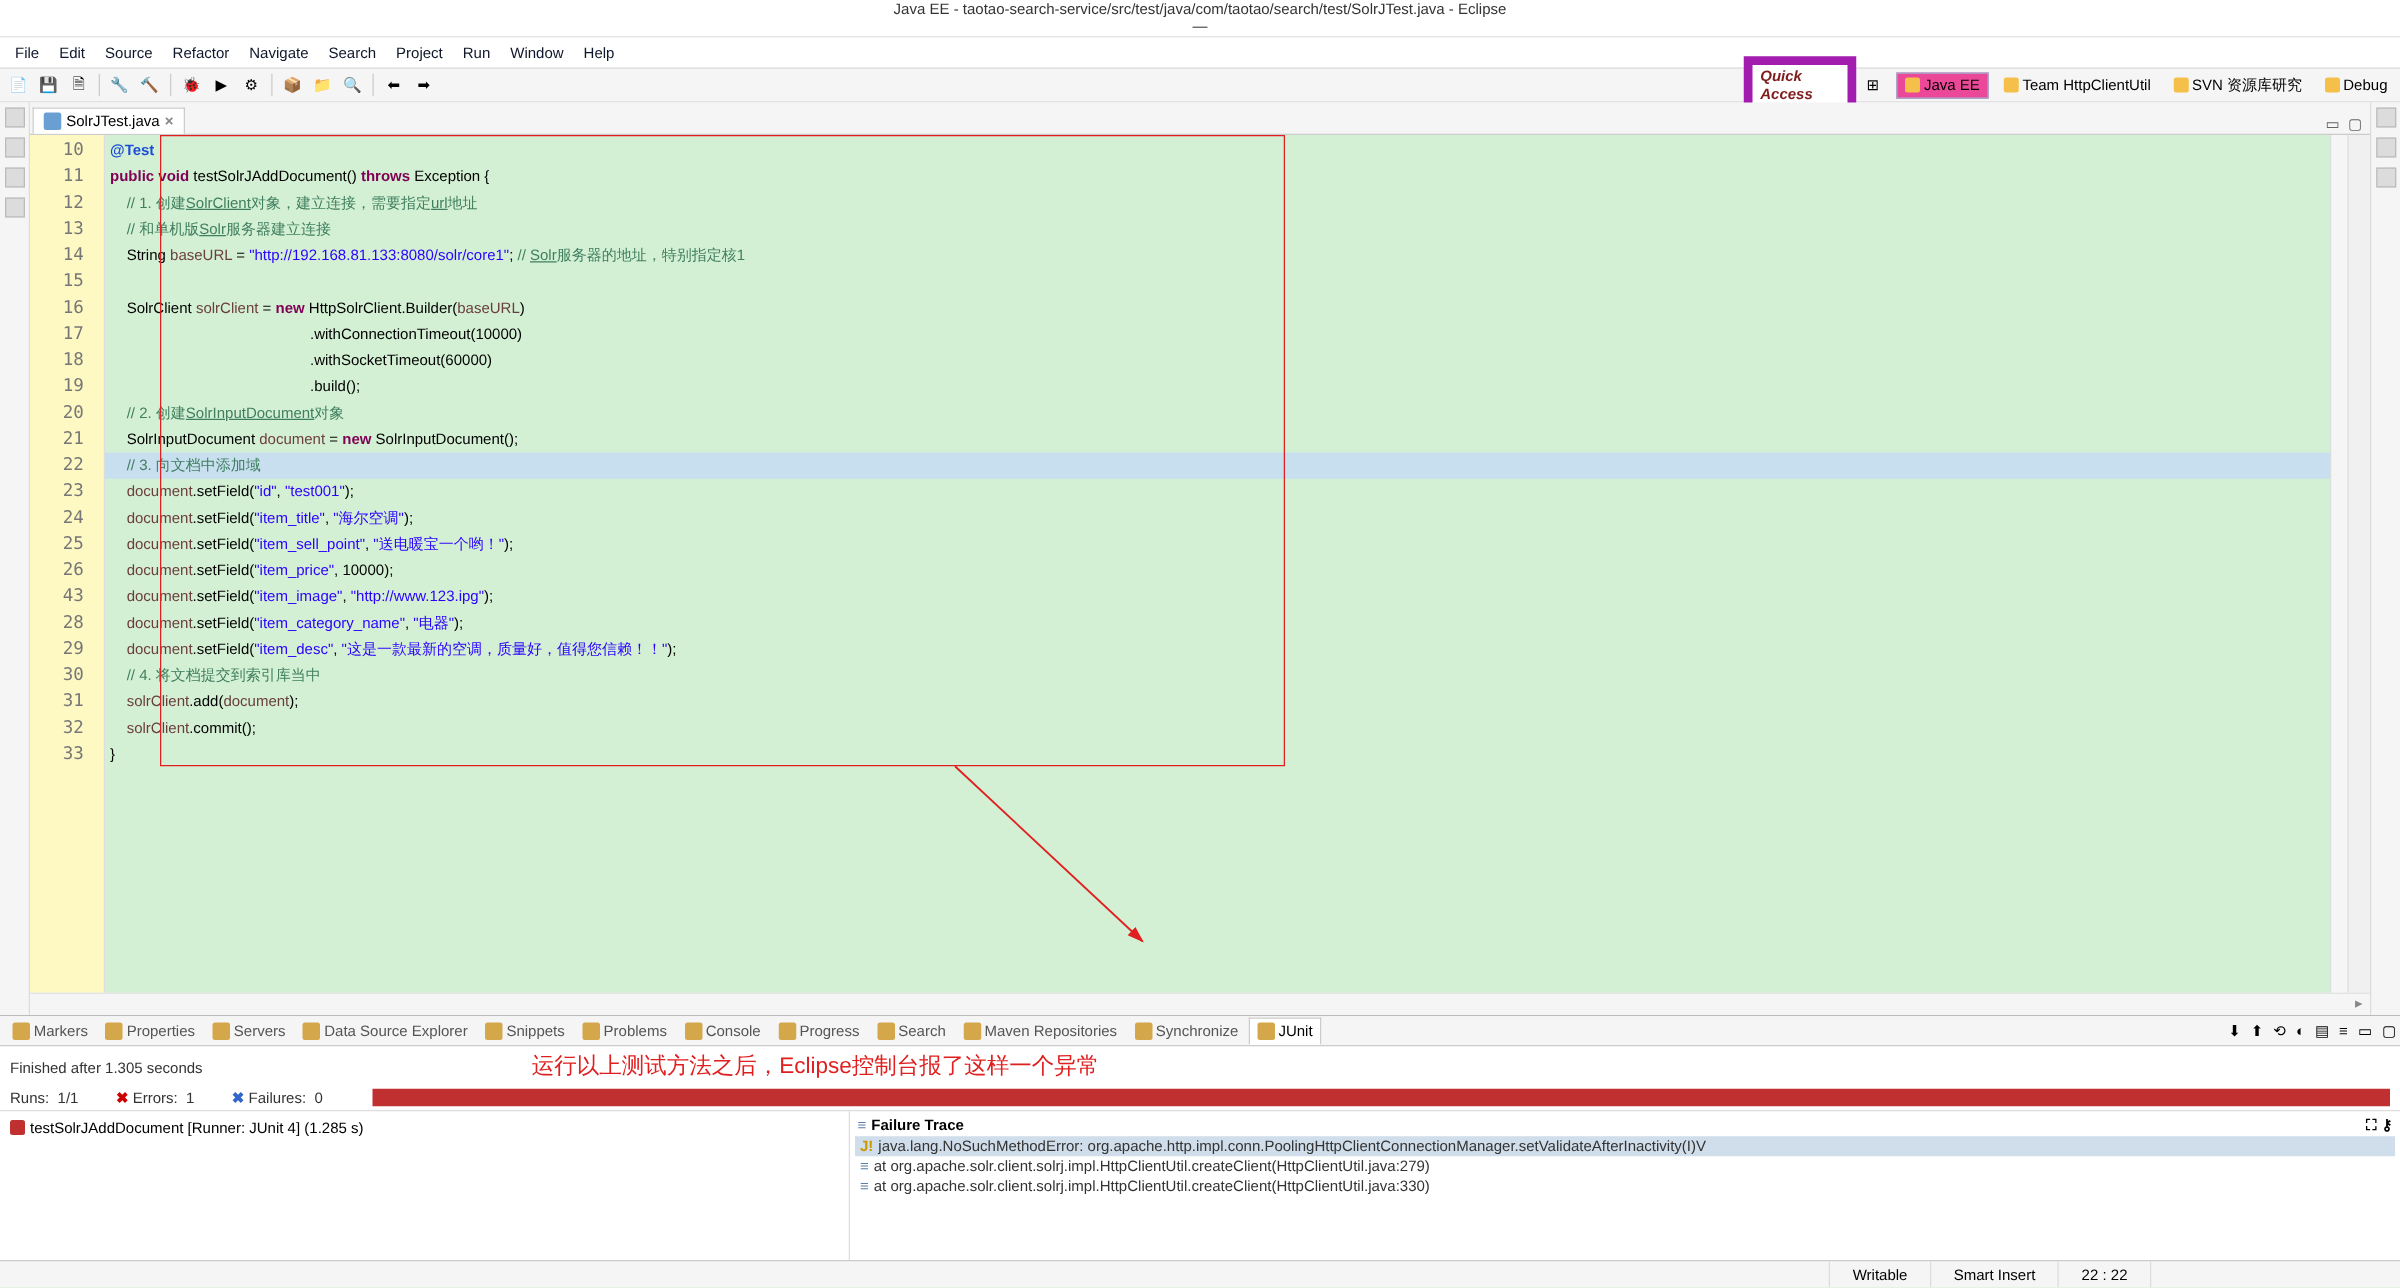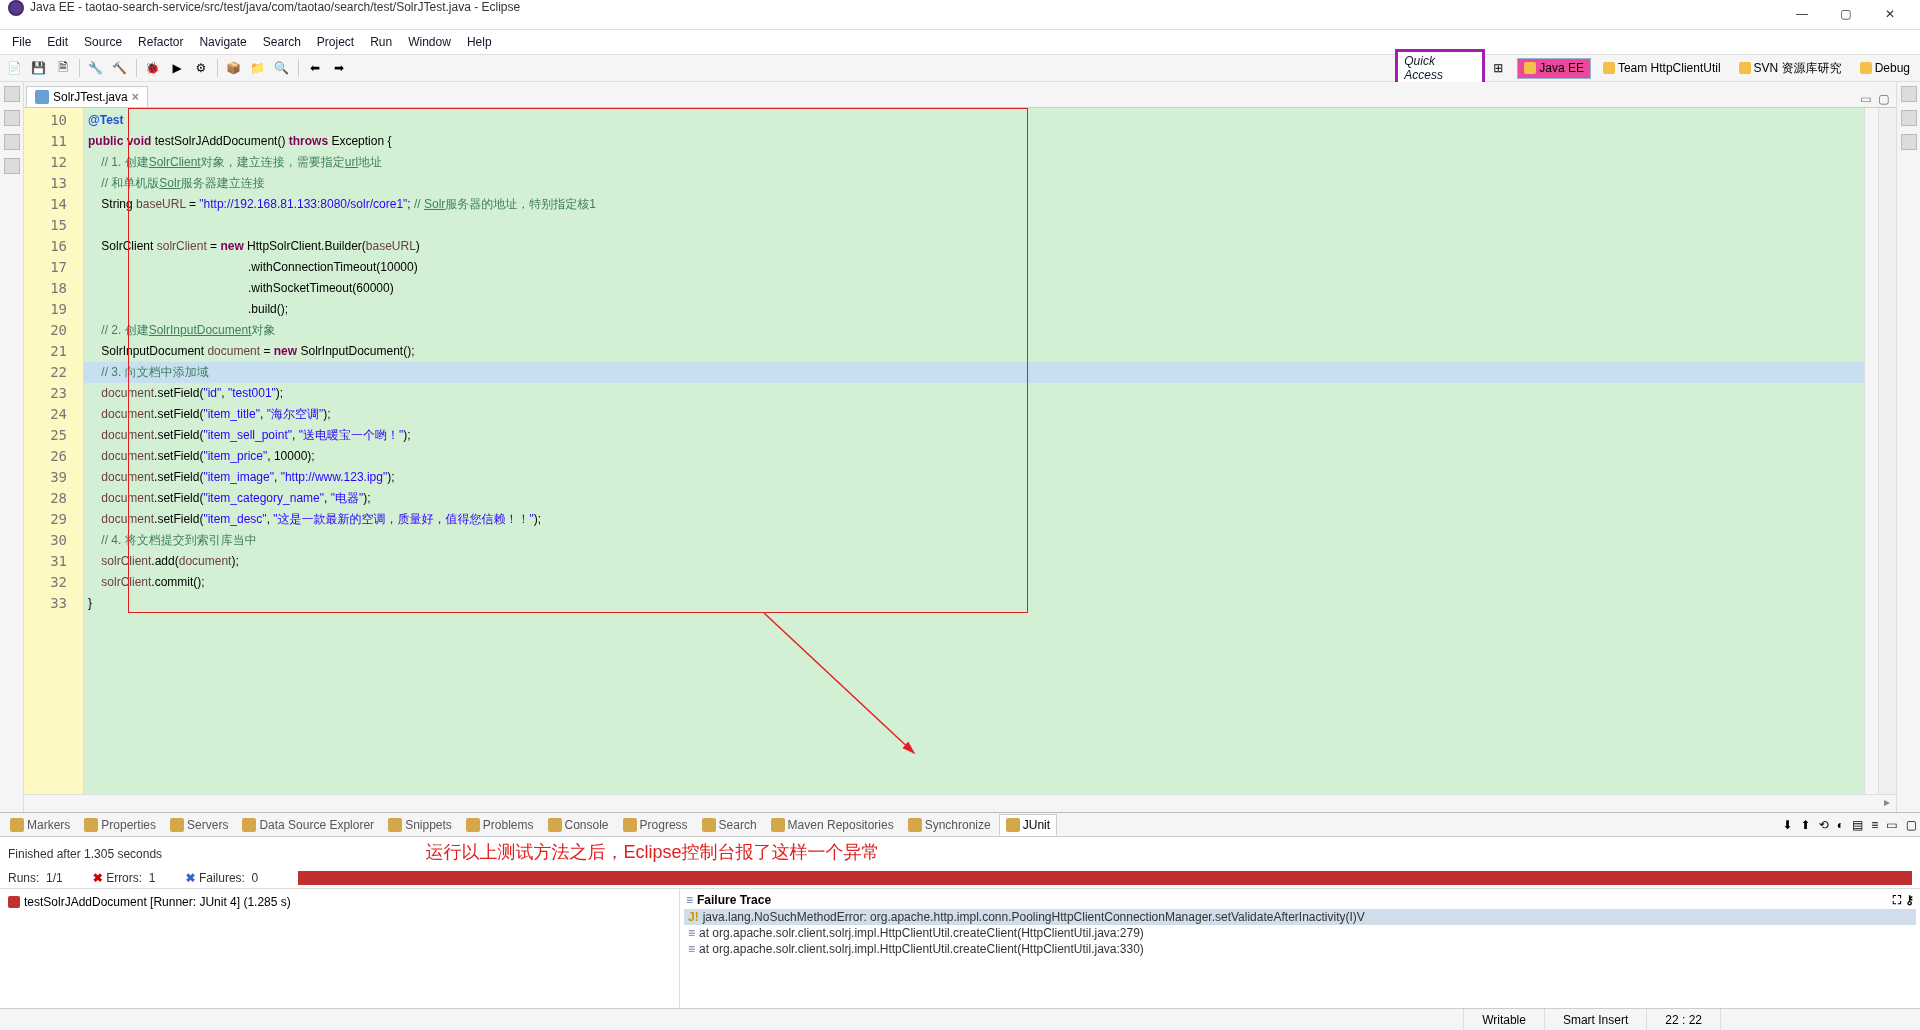--- a/index.html
+++ b/index.html
@@ -1,26 +1,26 @@
 <!DOCTYPE html>
 <html><head>
 <meta charset="utf-8">
 <style>
 * { margin: 0; padding: 0; box-sizing: border-box; font-family: "Segoe UI", Tahoma, sans-serif; font-size: 12px; }
 body { background: #f0f0f0; width: 1920px; height: 1030px; overflow: hidden; display: flex; flex-direction: column; }
-.titlebar { background: #fff; height: 30px; display: flex; align-items: flex-start; padding: 0 8px; border-bottom: 1px solid #ddd; }
+.titlebar { background: #fff; height: 30px; display: flex; align-items: center; padding: 0 8px; border-bottom: 1px solid #ddd; flex-direction: column; }
 .titlebar .icon { width: 16px; height: 16px; background: radial-gradient(circle, #5b3a8e 40%, #3a2560 70%); border-radius: 50%; margin-right: 6px; }
 .titlebar .title { flex: 1; color: #333; }
 .titlebar .winbtn { width: 44px; height: 28px; display: flex; align-items: center; justify-content: center; color: #333; }
 .menubar { background: #fff; height: 24px; display: flex; align-items: center; padding: 0 4px; }
 .menubar .mitem { padding: 3px 8px; color: #0f172a; }
 .toolbar { background: #f5f5f5; height: 28px; display: flex; align-items: center; padding: 0 4px; border-top: 1px solid #ddd; border-bottom: 1px solid #ddd; gap: 2px; }
 .toolbar .tbtn { width: 22px; height: 22px; display: inline-flex; align-items: center; justify-content: center; border-radius: 2px; }
 .toolbar .sep { width: 1px; height: 18px; background: #ccc; margin: 0 3px; }
-.toolbar .qaccess { margin-left: auto; border: 3px solid #a21caf; padding: 2px 6px; width: 90px; background: #fff; color: #0f172a; font-style: italic; }
+.toolbar .qaccess { margin-left: auto; border: 7px solid #a21caf; padding: 2px 6px; width: 90px; background: #fff; color: #7f1d1d; font-style: italic; font-weight: bold; }
 .toolbar .persp { margin-left: 6px; padding: 2px 6px; display: flex; align-items: center; gap: 3px; white-space: nowrap; }
 .toolbar .persp.active { border: 1px solid #99b4d1; background: #ec4899; }
 .main { flex: 1; display: flex; min-height: 0; }
 .leftgutter { width: 24px; background: #f5f5f5; border-right: 1px solid #ddd; display: flex; flex-direction: column; align-items: center; padding-top: 4px; gap: 8px; }
 .leftgutter .gicon { width: 16px; height: 16px; background: #dcdcdc; border: 1px solid #bbb; }
 .centerpane { flex: 1; display: flex; flex-direction: column; min-width: 0; }
 .tabs { height: 26px; background: #f5f5f5; display: flex; align-items: flex-end; border-bottom: 1px solid #ccc; padding-left: 2px; }
 .tab { background: #fff; border: 1px solid #ccc; border-bottom: none; padding: 3px 8px; display: flex; align-items: flex-start; gap: 4px; }
 .tab .ticon { width: 14px; height: 14px; background: #6a9fd4; border-radius: 2px; }
 .tab .tclose { color: #888; font-weight: bold; }
@@ -163,21 +163,21 @@
           <div class="ln">17</div>
           <div class="ln">18</div>
           <div class="ln">19</div>
           <div class="ln">20</div>
           <div class="ln">21</div>
           <div class="ln">22</div>
           <div class="ln">23</div>
           <div class="ln">24</div>
           <div class="ln">25</div>
           <div class="ln">26</div>
-          <div class="ln">39</div>
+          <div class="ln">43</div>
           <div class="ln">28</div>
           <div class="ln">29</div>
           <div class="ln">30</div>
           <div class="ln">31</div>
           <div class="ln">32</div>
           <div class="ln">33</div>
         </div>
       <div class="codearea" id="codearea">
         <div class="redbox"></div>
         <svg class="arrow" width="900" height="740" style="left:50px;top:0;">

